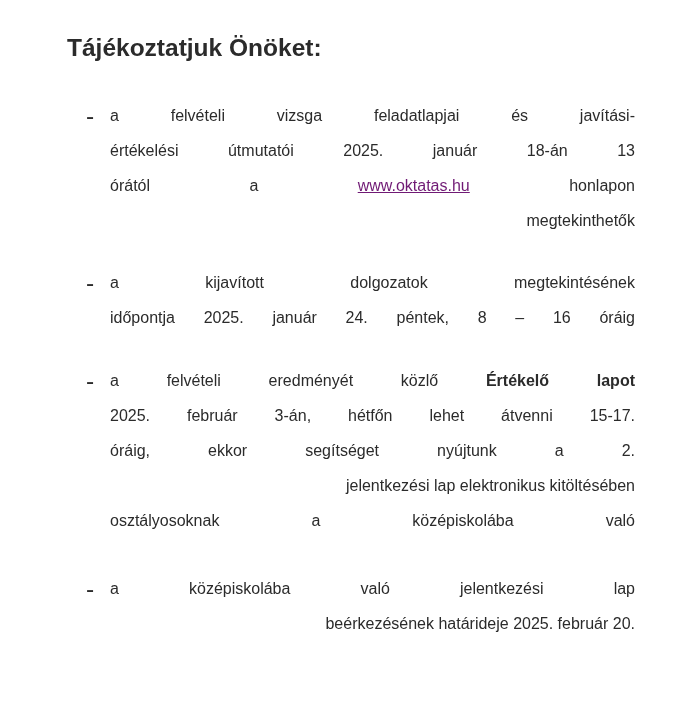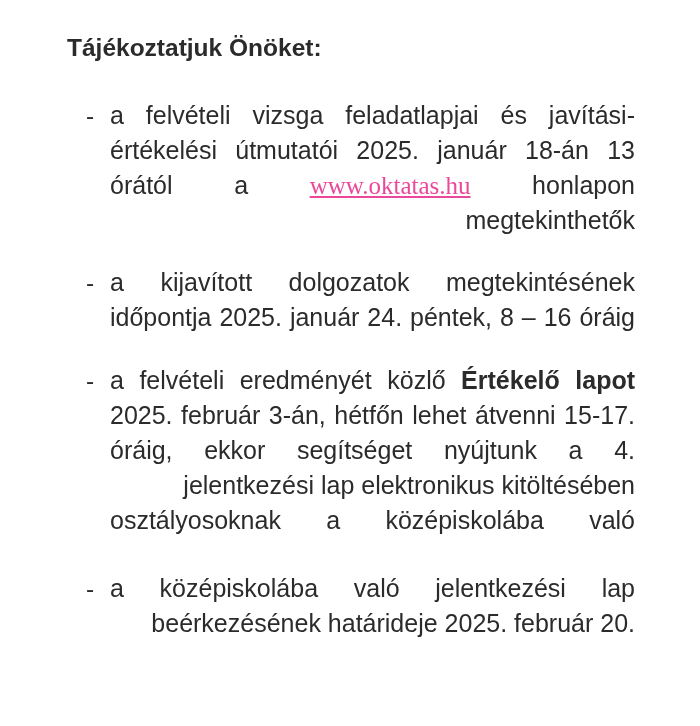--- a/index.html
+++ b/index.html
@@ -32,37 +32,36 @@
   .bullet-3 { margin-bottom: 33px; }
   .marker {
     flex: none;
     width: 24px;
     font-size: 24.5px;
     line-height: 35px;
   }
   .content {
     flex: none;
     width: 525px;
-    font-size: 25px;
+    font-size: 16px;
     line-height: 35px;
   }
   .line {
     text-align: right;
   }
   .line.justify {
     text-align: justify;
     text-align-last: justify;
   }
   .bold {
     font-weight: bold;
   }
   .link {
-    color: #ec4899;
+    color: #701a75;
     text-decoration: underline;
-    font-family: Liberation Serif, serif;
   }
 </style>
 </head>
 <body>
 
 <div class="doc">
 
   <div class="title">Tájékoztatjuk Önöket:</div>
 
   <div class="bullet bullet-1">
@@ -81,21 +80,21 @@
       <div class="line justify"><span>a kijavított dolgozatok megtekintésének</span></div>
       <div class="line justify"><span>időpontja 2025. január 24. péntek, 8 – 16 óráig</span></div>
     </div>
   </div>
 
   <div class="bullet bullet-3">
     <div class="marker">-</div>
     <div class="content">
       <div class="line justify"><span>a felvételi eredményét közlő </span><span class="bold">Értékelő lapot</span></div>
       <div class="line justify"><span>2025. február 3-án, hétfőn lehet átvenni 15-17.</span></div>
-      <div class="line justify"><span>óráig, ekkor segítséget nyújtunk a 4.</span></div>
+      <div class="line justify"><span>óráig, ekkor segítséget nyújtunk a 2.</span></div>
       <div class="line"><span>jelentkezési lap elektronikus kitöltésében</span></div>
       <div class="line justify"><span>osztályosoknak a középiskolába való</span></div>
     </div>
   </div>
 
   <div class="bullet bullet-4">
     <div class="marker">-</div>
     <div class="content">
       <div class="line justify"><span>a középiskolába való jelentkezési lap</span></div>
       <div class="line"><span>beérkezésének határideje 2025. február 20.</span></div>

